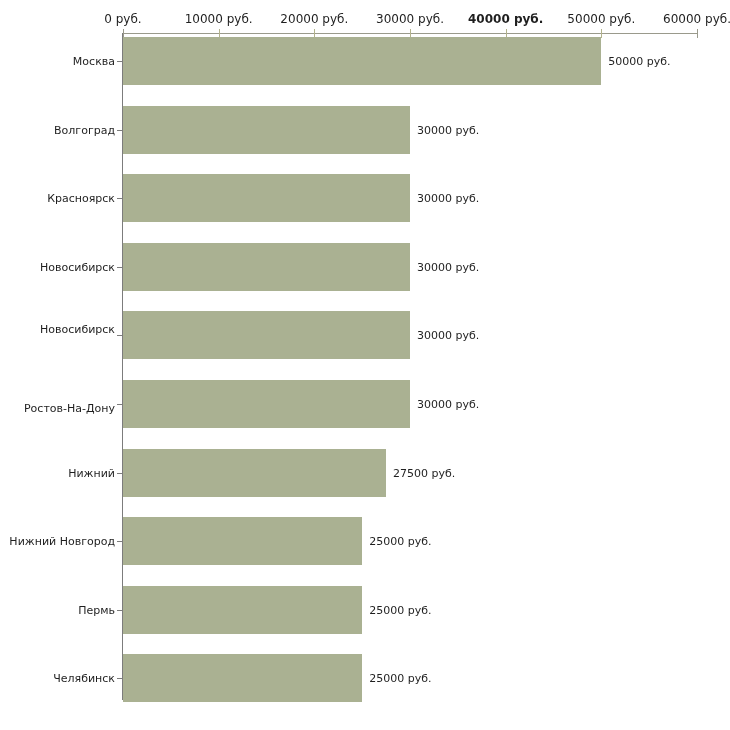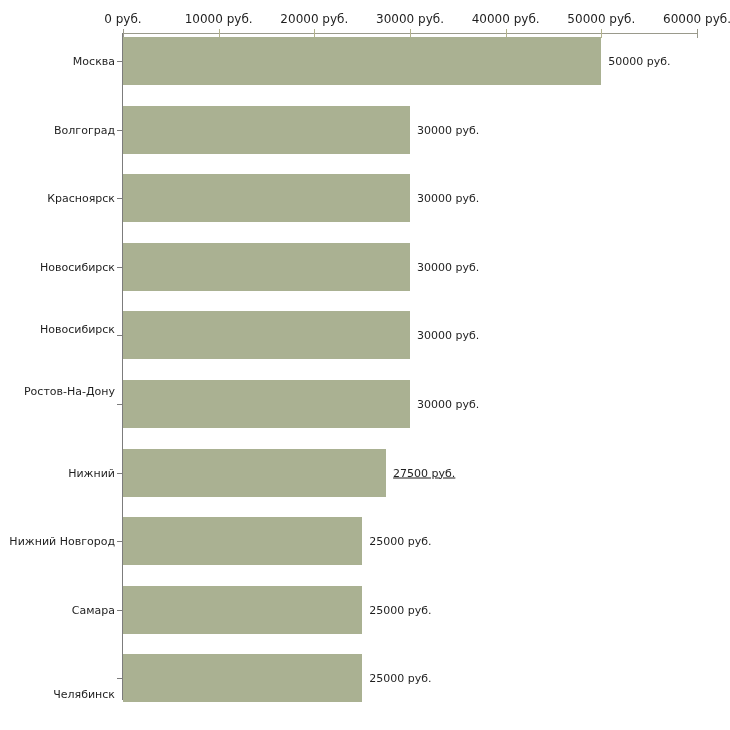--- a/index.html
+++ b/index.html
@@ -117,21 +117,21 @@
         <div class="x-tick" style="left: 410px;"></div>
         <div class="x-tick" style="left: 505.667px;"></div>
         <div class="x-tick" style="left: 601.333px;"></div>
         <div class="x-tick edge" style="left: 697px;"></div>
       </div>
     <div id="x-axis-labels">
         <div class="x-tick-label" style="left: 123px;">0 руб.</div>
         <div class="x-tick-label" style="left: 218.667px;">10000 руб.</div>
         <div class="x-tick-label" style="left: 314.333px;">20000 руб.</div>
         <div class="x-tick-label" style="left: 410px;">30000 руб.</div>
-        <div class="x-tick-label" style="left: 505.667px;">40000 руб.</div>
+        <div class="x-tick-label" style="left: 505.667px; font-weight: bold;">40000 руб.</div>
         <div class="x-tick-label" style="left: 601.333px;">50000 руб.</div>
         <div class="x-tick-label" style="left: 697px;">60000 руб.</div>
       </div>
 
     <div class="y-axis-line"></div>
     <div id="y-axis-ticks">
         <div class="y-tick" style="top: 61px;"></div>
         <div class="y-tick" style="top: 130px;"></div>
         <div class="y-tick" style="top: 198px;"></div>
         <div class="y-tick" style="top: 267px;"></div>
@@ -141,25 +141,25 @@
         <div class="y-tick" style="top: 541px;"></div>
         <div class="y-tick" style="top: 610px;"></div>
         <div class="y-tick" style="top: 678px;"></div>
       </div>
     <div id="y-axis-labels">
         <div class="y-tick-label" style="top: 61px; padding-left: 32px;">Москва</div>
         <div class="y-tick-label" style="top: 129.6px;">Волгоград</div>
         <div class="y-tick-label" style="top: 198.2px;">Красноярск</div>
         <div class="y-tick-label" style="top: 266.8px;">Новосибирск</div>
         <div class="y-tick-label" style="top: 329px;">Новосибирск</div>
-        <div class="y-tick-label" style="top: 391px;">Ростов-На-Дону</div>
+        <div class="y-tick-label" style="top: 408px;">Ростов-На-Дону</div>
         <div class="y-tick-label" style="top: 472.6px;">Нижний</div>
         <div class="y-tick-label" style="top: 541.2px; margin-left: 16px;">Нижний Новгород</div>
-        <div class="y-tick-label" style="top: 609.8px;">Самара</div>
-        <div class="y-tick-label" style="top: 678.4px; margin-top: 16px;">Челябинск</div>
+        <div class="y-tick-label" style="top: 609.8px;">Пермь</div>
+        <div class="y-tick-label" style="top: 678.4px;">Челябинск</div>
       </div>
 
     <div id="bars">
         <div class="bar" title="Москва: 50000 руб." style="top: 37px; height: 48px; width: 478.333px; background: rgb(170, 177, 146);"></div>
         <div class="bar" title="Волгоград: 30000 руб." style="top: 105.6px; height: 48px; width: 287px; background: rgb(170, 177, 146);"></div>
         <div class="bar" title="Красноярск: 30000 руб." style="top: 174.2px; height: 48px; width: 287px; background: rgb(170, 177, 146);"></div>
         <div class="bar" title="Екатеринбург: 30000 руб." style="top: 242.8px; height: 48px; width: 287px; background: rgb(170, 177, 146);"></div>
         <div class="bar" title="Новосибирск: 30000 руб." style="top: 311.4px; height: 48px; width: 287px; background: rgb(170, 177, 146);"></div>
         <div class="bar" title="Ростов-На-Дону: 30000 руб." style="top: 380px; height: 48px; width: 287px; background: rgb(170, 177, 146);"></div>
         <div class="bar" title="Самара: 27500 руб." style="top: 448.6px; height: 48px; width: 263.083px; background: rgb(170, 177, 146);"></div>
@@ -167,20 +167,20 @@
         <div class="bar" title="Пермь: 25000 руб." style="top: 585.8px; height: 48px; width: 239.167px; background: rgb(170, 177, 146);"></div>
         <div class="bar" title="Челябинск: 25000 руб." style="top: 654.4px; height: 48px; width: 239.167px; background: rgb(170, 177, 146);"></div>
       </div>
     <div id="bar-labels">
         <div class="bar-value-label" style="left: 608.333px; top: 61px;">50000 руб.</div>
         <div class="bar-value-label" style="left: 417px; top: 129.6px;">30000 руб.</div>
         <div class="bar-value-label" style="left: 417px; top: 198.2px;">30000 руб.</div>
         <div class="bar-value-label" style="left: 417px; top: 266.8px;">30000 руб.</div>
         <div class="bar-value-label" style="left: 417px; top: 335.4px;">30000 руб.</div>
         <div class="bar-value-label" style="left: 417px; top: 404px;">30000 руб.</div>
-        <div class="bar-value-label" style="left: 393.083px; top: 472.6px; text-decoration: underline;">27500 руб.</div>
+        <div class="bar-value-label" style="left: 393.083px; top: 472.6px;">27500 руб.</div>
         <div class="bar-value-label" style="left: 369.167px; top: 541.2px;">25000 руб.</div>
         <div class="bar-value-label" style="left: 369.167px; top: 609.8px;">25000 руб.</div>
         <div class="bar-value-label" style="left: 369.167px; top: 678.4px;">25000 руб.</div>
       </div>
 
   </div>
 </div>
 
 </body></html>

